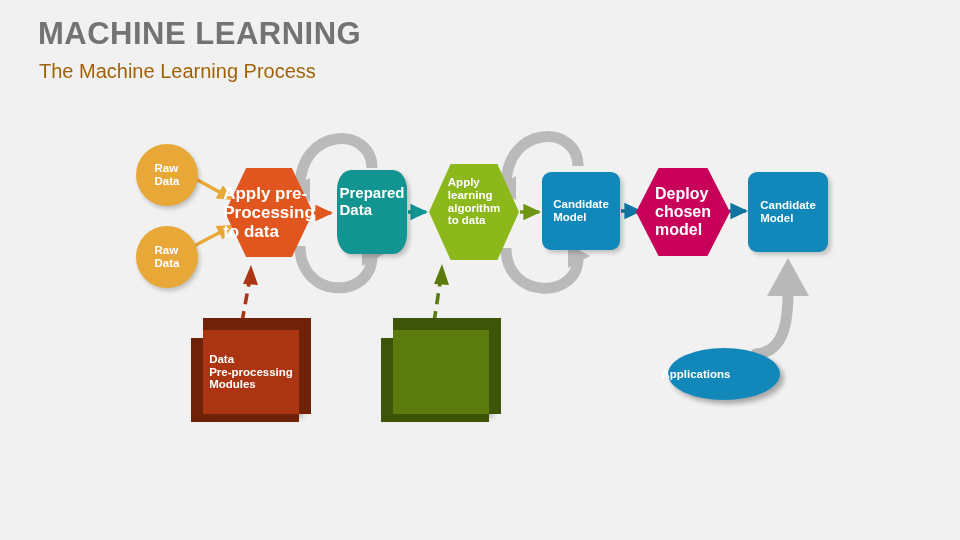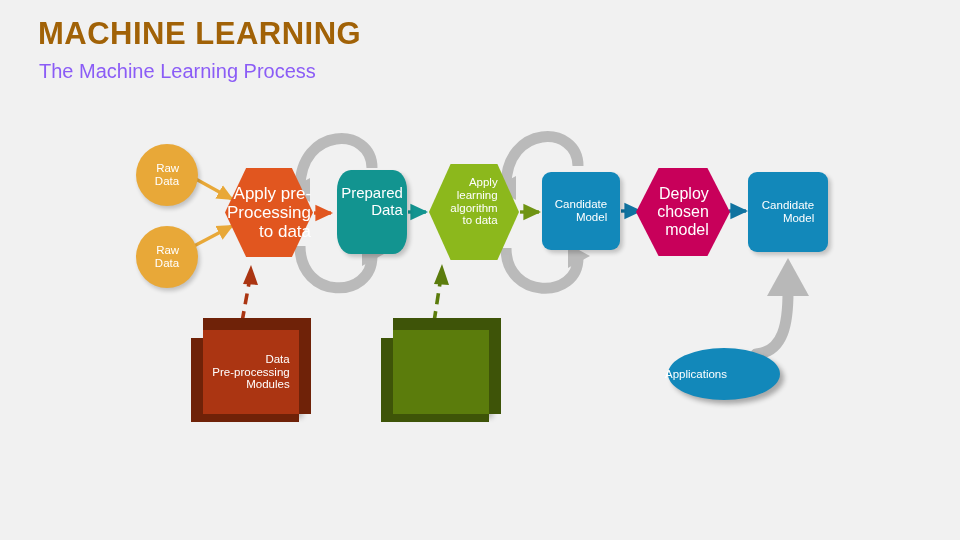--- a/index.html
+++ b/index.html
@@ -23,30 +23,30 @@
   }
 
   
   #title {
     position: absolute;
     left: 38px;
     top: 16px;
     font-size: 31px;
     font-weight: bold;
     letter-spacing: 0.5px;
-    color: #a16207;
+    color: #737373;
     white-space: nowrap;
   }
   #subtitle {
     position: absolute;
     left: 39px;
     top: 60px;
     font-size: 20px;
     font-weight: normal;
-    color: #8b5cf6;
+    color: #a16207;
     white-space: nowrap;
   }
 
   
   #diagram {
     position: absolute;
     left: 0;
     top: 0;
     width: 960px;
     height: 540px;
@@ -56,22 +56,22 @@
     left: 0;
     top: 0;
     width: 960px;
     height: 540px;
   }
 
   
   .node-label {
     position: absolute;
     color: #ffffff;
-    text-align: right;
-    font-weight: normal;
+    text-align: left;
+    font-weight: bold;
     line-height: 1.12;
     pointer-events: none;
     white-space: pre-line;
     display: flex;
     align-items: center;
     justify-content: center;
     z-index: 6;
   }
 
   

